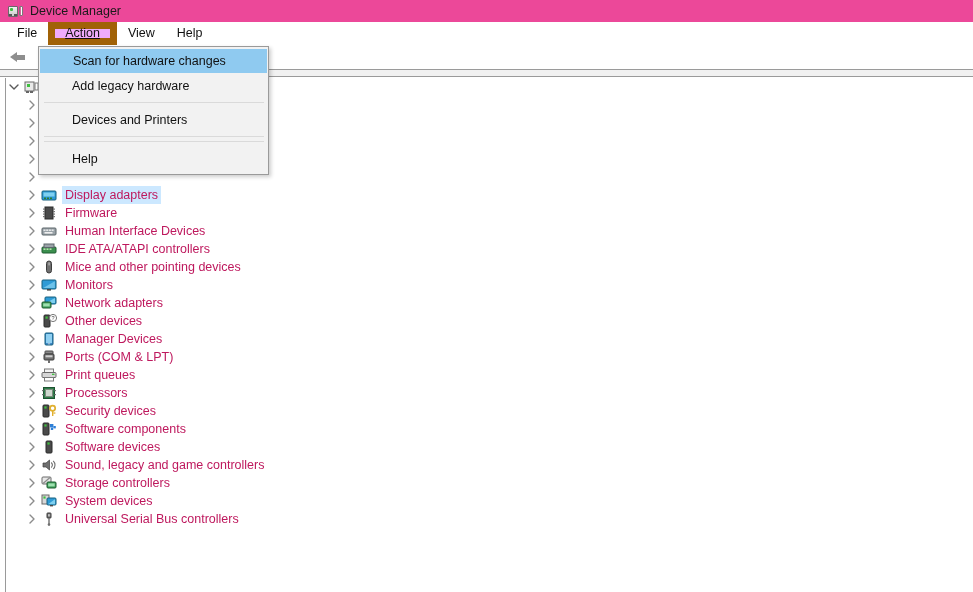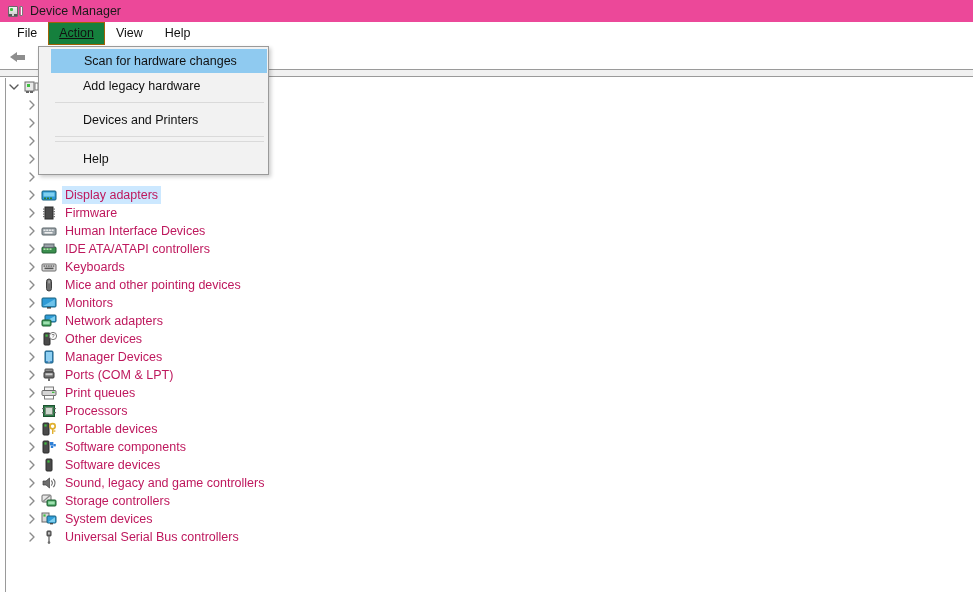--- a/index.html
+++ b/index.html
@@ -86,22 +86,22 @@
   .menubar-item {
     display: flex; align-items: center;
     padding: 0 10px;
     font-size: 12.5px;
     color: #111;
     cursor: default;
     border: 1px solid transparent;
     line-height: 1;
   }
   .menubar-item.open {
-    background: #15803d;
-    border: 1px solid #a16207;
+    background: #f0abfc;
+    border: 7px solid #a16207;
     text-decoration: underline;
   }
 
   
   .toolbar {
     position: absolute; left: 0; top: 45px;
     width: 973px; height: 25px;
     background: #ffffff;
     border-bottom: 1px solid #9a9a9a;
     display: flex; align-items: center;
@@ -211,21 +211,21 @@
   }
 
   
   .dropdown {
     position: absolute;
     left: 38px; top: 46px;
     width: 231px;
     background: #f2f2f2;
     border: 1px solid #9a9a9a;
     box-shadow: 2px 2px 4px rgba(0,0,0,0.20);
-    padding: 2px 0 3px 11px;
+    padding: 2px 0 3px 0;
     z-index: 50;
   }
   .mi {
     height: 25px;
     display: flex; align-items: center;
     padding-left: 33px;
     font-size: 12.5px;
     color: #111;
     cursor: default;
     white-space: nowrap;
@@ -403,39 +403,20 @@
           <span class="tlabel">IDE ATA/ATAPI controllers</span>
         </div>
         <div class="tree-row child">
           <span class="chev">
             <svg width="8" height="10" viewBox="0 0 8 10">
               <path d="M2 1 L6 5 L2 9" fill="none" stroke="#8c8c8c" stroke-width="1.4" stroke-linecap="round" stroke-linejoin="round"></path>
             </svg>
           </span>
           <span class="ticon">
             <svg width="16" height="16" viewBox="0 0 16 16">
-              <rect x="1" y="5" width="14" height="7" rx="1" fill="#d8d8d8" stroke="#6a6a6a"></rect>
-              <rect x="2.5" y="6.4" width="1.6" height="1.3" fill="#555"></rect>
-              <rect x="4.8" y="6.4" width="1.6" height="1.3" fill="#555"></rect>
-              <rect x="7.1" y="6.4" width="1.6" height="1.3" fill="#555"></rect>
-              <rect x="9.4" y="6.4" width="1.6" height="1.3" fill="#555"></rect>
-              <rect x="11.7" y="6.4" width="1.6" height="1.3" fill="#555"></rect>
-              <rect x="3.5" y="8.6" width="9" height="1.6" fill="#555"></rect>
-            </svg>
-          </span>
-          <span class="tlabel">Keyboards</span>
-        </div>
-        <div class="tree-row child">
-          <span class="chev">
-            <svg width="8" height="10" viewBox="0 0 8 10">
-              <path d="M2 1 L6 5 L2 9" fill="none" stroke="#8c8c8c" stroke-width="1.4" stroke-linecap="round" stroke-linejoin="round"></path>
-            </svg>
-          </span>
-          <span class="ticon">
-            <svg width="16" height="16" viewBox="0 0 16 16">
               <rect x="5.5" y="2" width="5" height="12" rx="2.5" fill="#6f6f6f" stroke="#3d3d3d"></rect>
               <rect x="7.6" y="3.4" width="0.9" height="3" fill="#d8d8d8"></rect>
             </svg>
           </span>
           <span class="tlabel">Mice and other pointing devices</span>
         </div>
         <div class="tree-row child">
           <span class="chev">
             <svg width="8" height="10" viewBox="0 0 8 10">
               <path d="M2 1 L6 5 L2 9" fill="none" stroke="#8c8c8c" stroke-width="1.4" stroke-linecap="round" stroke-linejoin="round"></path>
@@ -555,21 +536,21 @@
           </span>
           <span class="ticon">
             <svg width="16" height="16" viewBox="0 0 16 16">
               <rect x="2" y="2" width="6" height="12" rx="1" fill="#4a4a4a" stroke="#2b2b2b"></rect>
               <rect x="3.4" y="3.4" width="2.2" height="2.2" fill="#3fbf3f"></rect>
               <circle cx="11.6" cy="5.2" r="2.6" fill="none" stroke="#e0b030" stroke-width="1.7"></circle>
               <rect x="11" y="7" width="1.4" height="6" fill="#e0b030"></rect>
               <rect x="12.4" y="9.4" width="2" height="1.3" fill="#e0b030"></rect>
             </svg>
           </span>
-          <span class="tlabel">Portable devices</span>
+          <span class="tlabel">Security devices</span>
         </div>
         <div class="tree-row child">
           <span class="chev">
             <svg width="8" height="10" viewBox="0 0 8 10">
               <path d="M2 1 L6 5 L2 9" fill="none" stroke="#8c8c8c" stroke-width="1.4" stroke-linecap="round" stroke-linejoin="round"></path>
             </svg>
           </span>
           <span class="ticon">
             <svg width="16" height="16" viewBox="0 0 16 16">
               <rect x="2" y="2" width="6" height="12" rx="1" fill="#4a4a4a" stroke="#2b2b2b"></rect>

